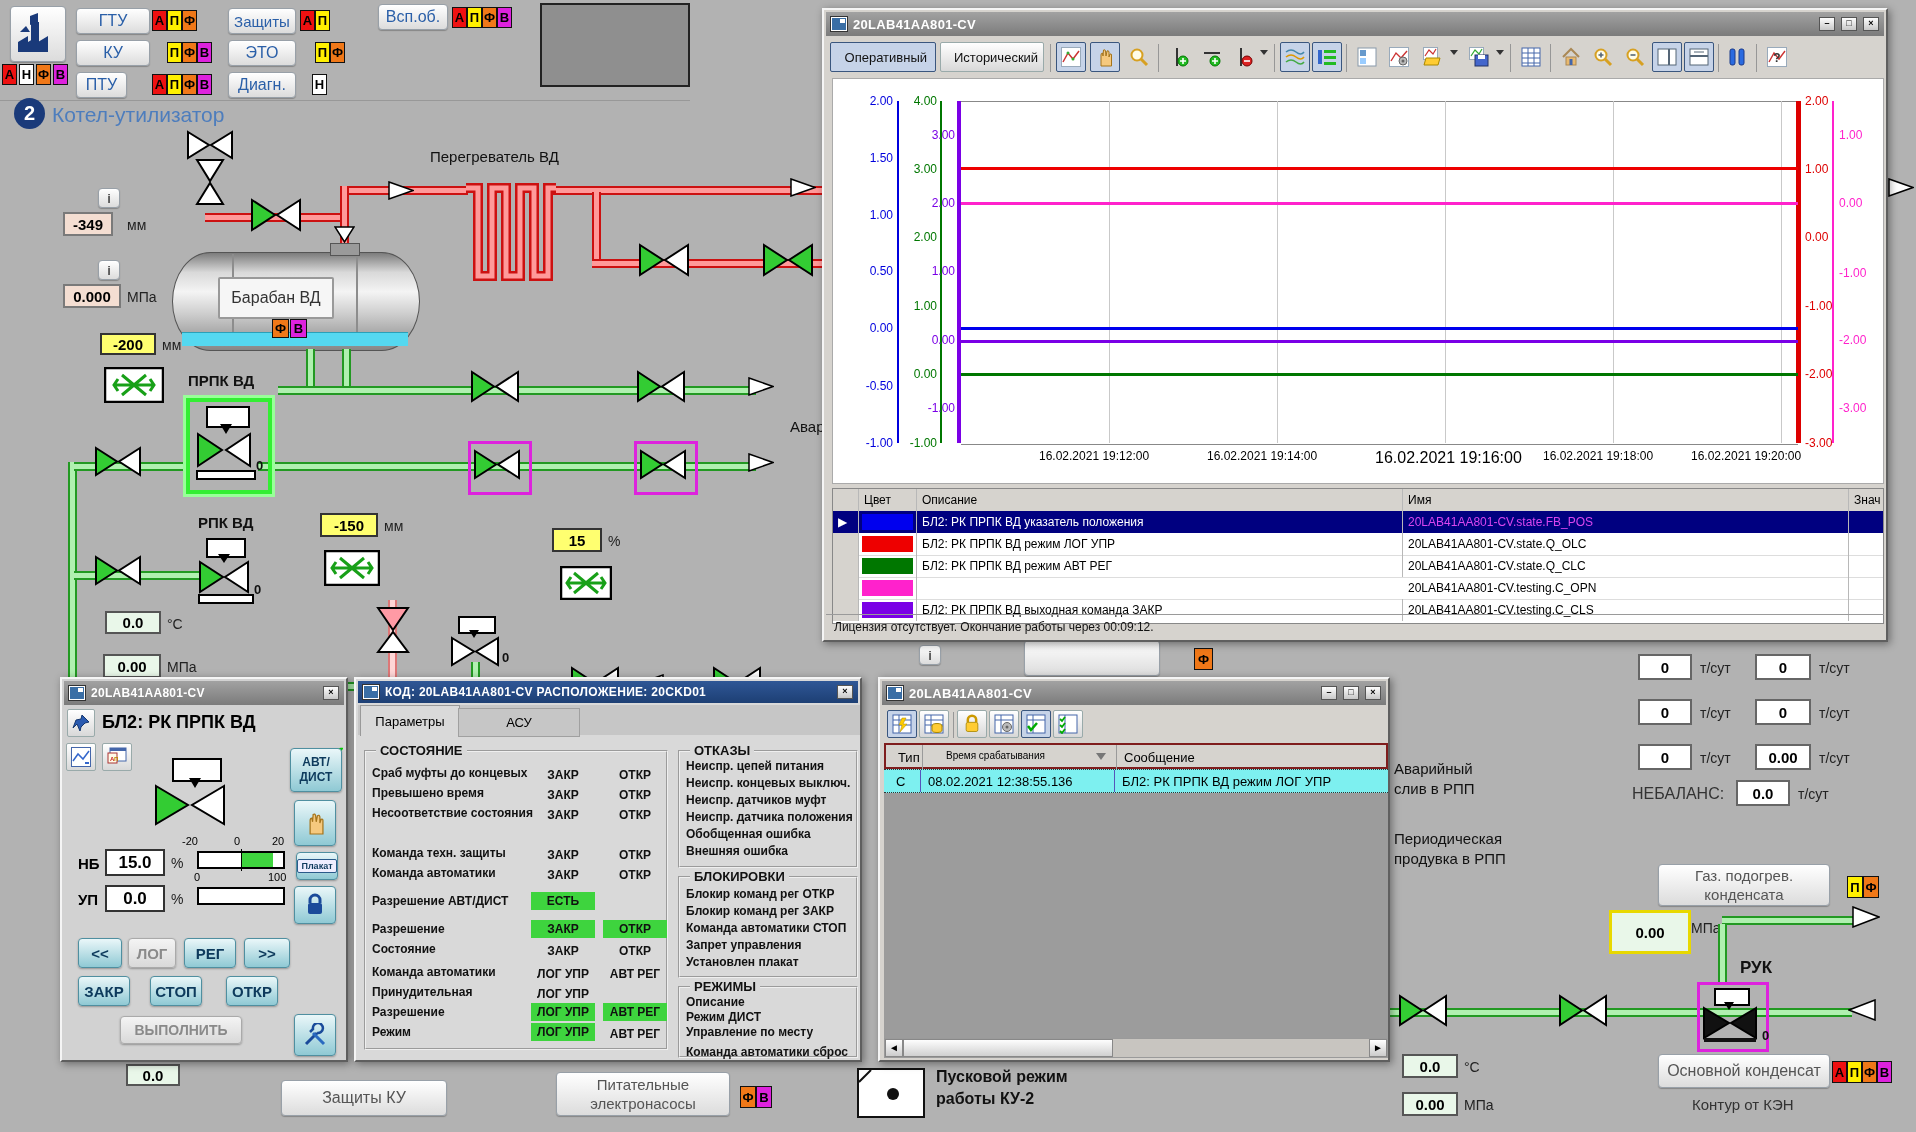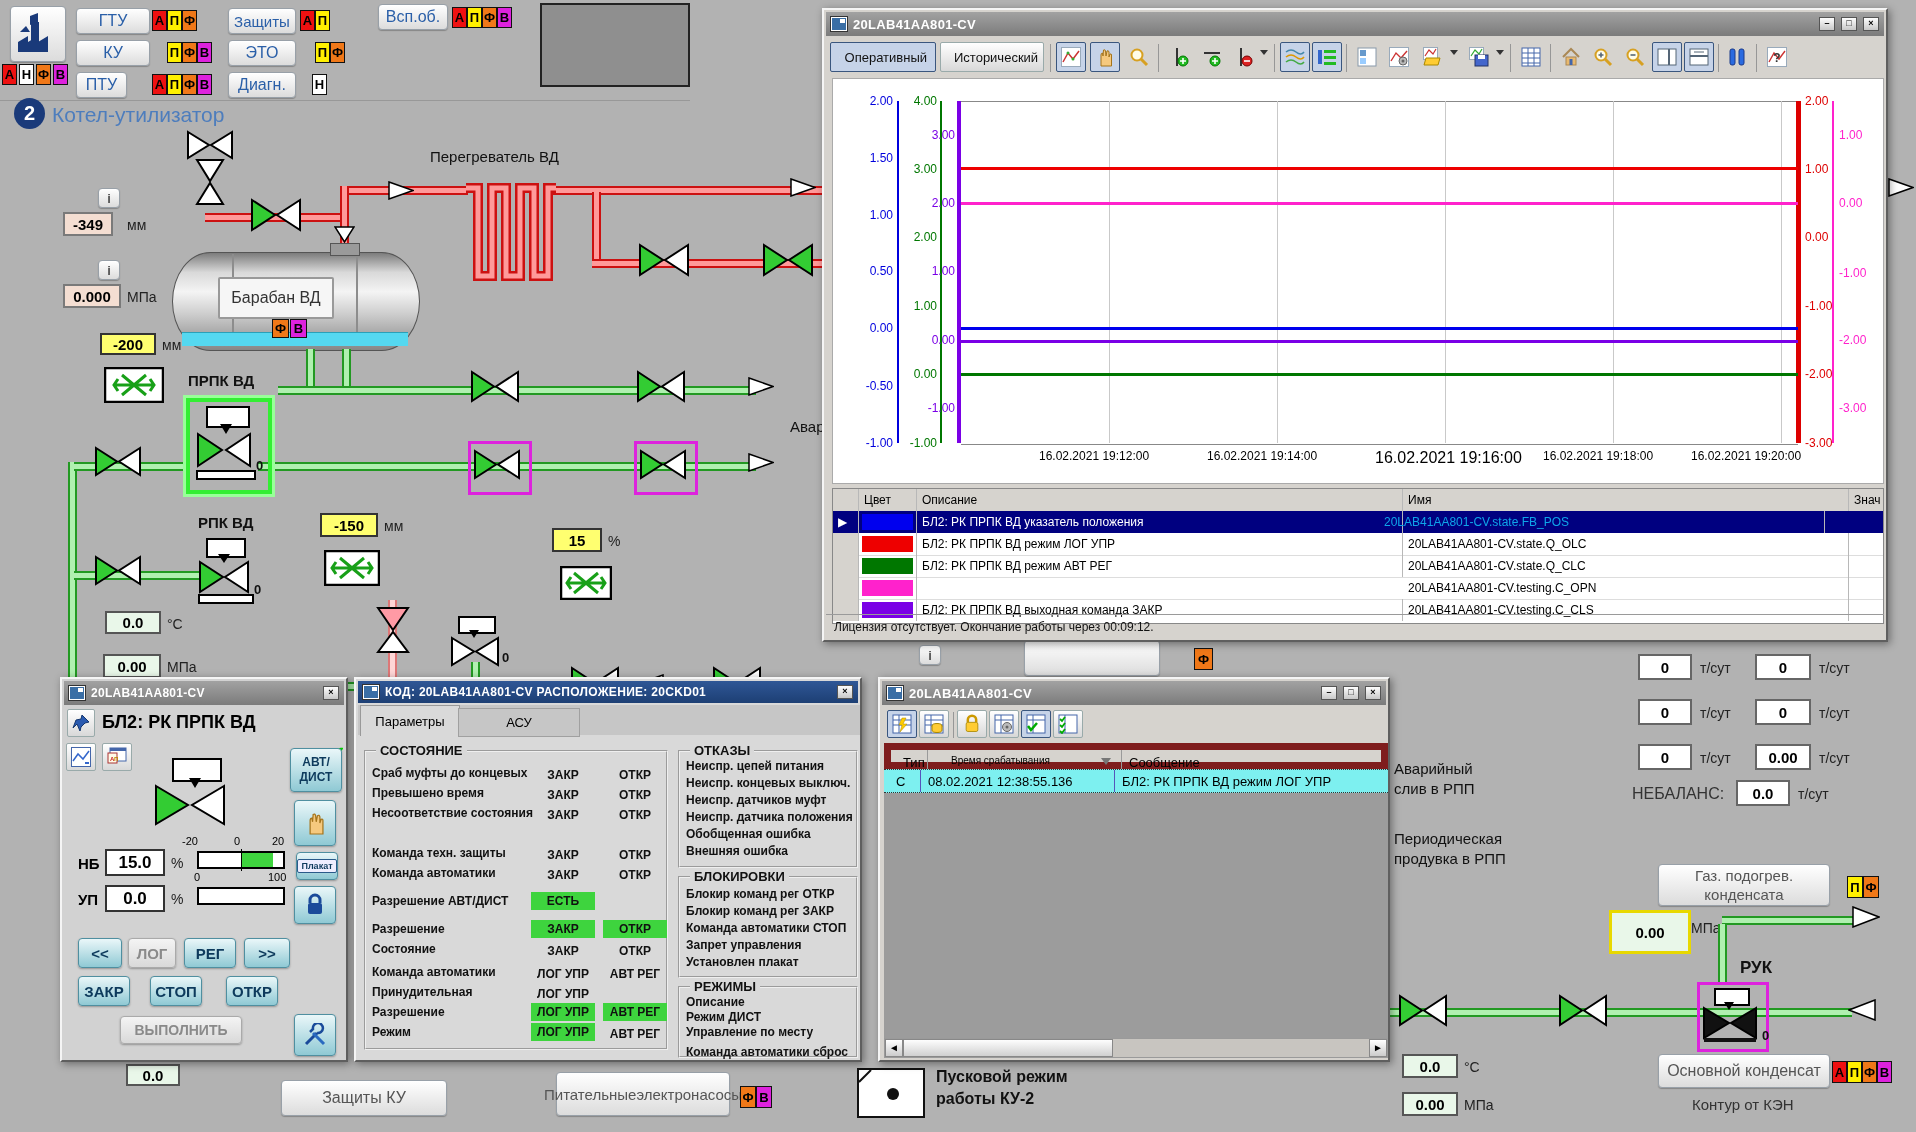--- a/index.html
+++ b/index.html
@@ -386,21 +386,21 @@
   <span class="badge cV" style="left:1877px;top:1061px;width:15px;height:22px">В</span>
   <div class="lbl" style="left:1692px;top:1096px;color:#333">Контур от КЭН</div>
 
   <div class="field f-green" style="left:1402px;top:1054px;width:56px;height:24px">0.0</div>
   <span class="unit" style="left:1464px;top:1059px">°С</span>
   <div class="field f-green" style="left:1402px;top:1092px;width:56px;height:24px">0.00</div>
   <span class="unit" style="left:1464px;top:1097px">МПа</span>
 
   <div class="field f-green" style="left:126px;top:1064px;width:54px;height:22px">0.0</div>
   <div class="btn gray" style="left:281px;top:1080px;width:166px;height:36px">Защиты КУ</div>
-  <div class="btn gray" style="left:556px;top:1072px;width:174px;height:44px;font-size:15px;line-height:19px">
+  <div class="btn gray" style="left:556px;top:1072px;width:174px;height:44px;flex-direction:column;font-size:15px;line-height:19px">
     <span>Питательные</span>
     <span>электронасосы</span>
   </div>
   <span class="badge cF" style="left:740px;top:1086px;width:16px;height:22px">Ф</span>
   <span class="badge cV" style="left:756px;top:1086px;width:16px;height:22px">В</span>
   <div class="abs" style="left:857px;top:1068px;width:64px;height:46px;background:#fff;border:2px solid #111">
     <svg width="64" height="46">
       <line x1="0" y1="12" x2="12" y2="0" stroke="#111" stroke-width="2"></line>
         <circle cx="34" cy="24" r="6" fill="#111"></circle>
     </svg>
@@ -654,21 +654,21 @@
         <span class="lcell" style="left:570px;width:446px">Имя</span>
         <span class="lcell" style="left:84px;width:486px">Описание</span>
         <span class="lcell" style="left:1016px;width:32px;border-right:none">Значение</span>
       </div>
       <div class="lrow" style="top:22px;background:#000080;color:#fff">
         <span class="lcell" style="left:0;width:26px;color:#fff">▶</span>
         <span class="lcell" style="left:26px;width:58px;padding:3px">
             <span style="display:block;width:100%;height:16px;background:#0000ee"></span>
           </span>
         <span class="lcell" style="left:84px;width:486px;color:#fff">БЛ2: РК ПРПК ВД указатель положения</span>
-        <span class="lcell" style="left:546px;width:446px;color:#0ea5e9">20LAB41AA801-CV.state.FB_POS</span>
+        <span class="lcell" style="left:570px;width:446px;color:#d946ef">20LAB41AA801-CV.state.FB_POS</span>
       </div>
       <div class="lrow" style="top:44px;border-bottom:1px solid #ddd">
         <span class="lcell" style="left:0;width:26px;background:#d6d3ce"></span>
         <span class="lcell" style="left:26px;width:58px;padding:3px">
             <span style="display:block;width:100%;height:16px;background:#ee0000"></span>
           </span>
         <span class="lcell" style="left:84px;width:486px">БЛ2: РК ПРПК ВД режим ЛОГ УПР</span>
         <span class="lcell" style="left:570px;width:446px">20LAB41AA801-CV.state.Q_OLC</span>
       </div>
       <div class="lrow" style="top:66px;border-bottom:1px solid #ddd">
@@ -917,21 +917,21 @@
         </svg>
     </div>
     <div class="tbtn raised" style="left:173px;top:31px;height:28px">
       <svg width="20" height="20" viewBox="0 0 20 20">
           <rect x="1" y="1" width="18" height="18" fill="#fff" stroke="#46a"></rect>
           <path d="M7 1 v18" stroke="#46a"></path>
           <path d="M2 5 l2 2 l3 -4 M2 11 l2 2 l3 -4 M2 17 l2 2 l3 -4" stroke="#0a0" stroke-width="1.8" fill="none"></path>
         </svg>
     </div>
 
-    <div class="abs" style="left:4px;top:64px;width:504px;height:26px;background:#d6d3ce;border:7px solid #7f1d1d;box-sizing:border-box">
+    <div class="abs" style="left:4px;top:64px;width:504px;height:26px;background:#d6d3ce;border:2px solid #7f1d1d;box-sizing:border-box">
       <span class="abs" style="left:12px;top:5px;font-size:13px">Тип</span>
       <span class="abs" style="left:60px;top:5px;font-size:10px">Время срабатывания</span>
       <span class="abs" style="left:210px;top:8px;width:0;height:0;border-left:5px solid transparent;border-right:5px solid transparent;border-top:7px solid #777"></span>
       <span class="abs" style="left:238px;top:5px;font-size:13px">Сообщение</span>
       <span class="abs" style="left:36px;top:0;width:1px;height:24px;background:#9a9a9a"></span>
       <span class="abs" style="left:230px;top:0;width:1px;height:24px;background:#9a9a9a"></span>
     </div>
 
     <div class="abs" style="left:4px;top:90px;width:504px;height:24px;background:#7df0f0;border-top:1px dotted #333;border-bottom:1px dotted #333;box-sizing:border-box">
       <span class="abs" style="left:12px;top:4px;font-size:13px">С</span>

